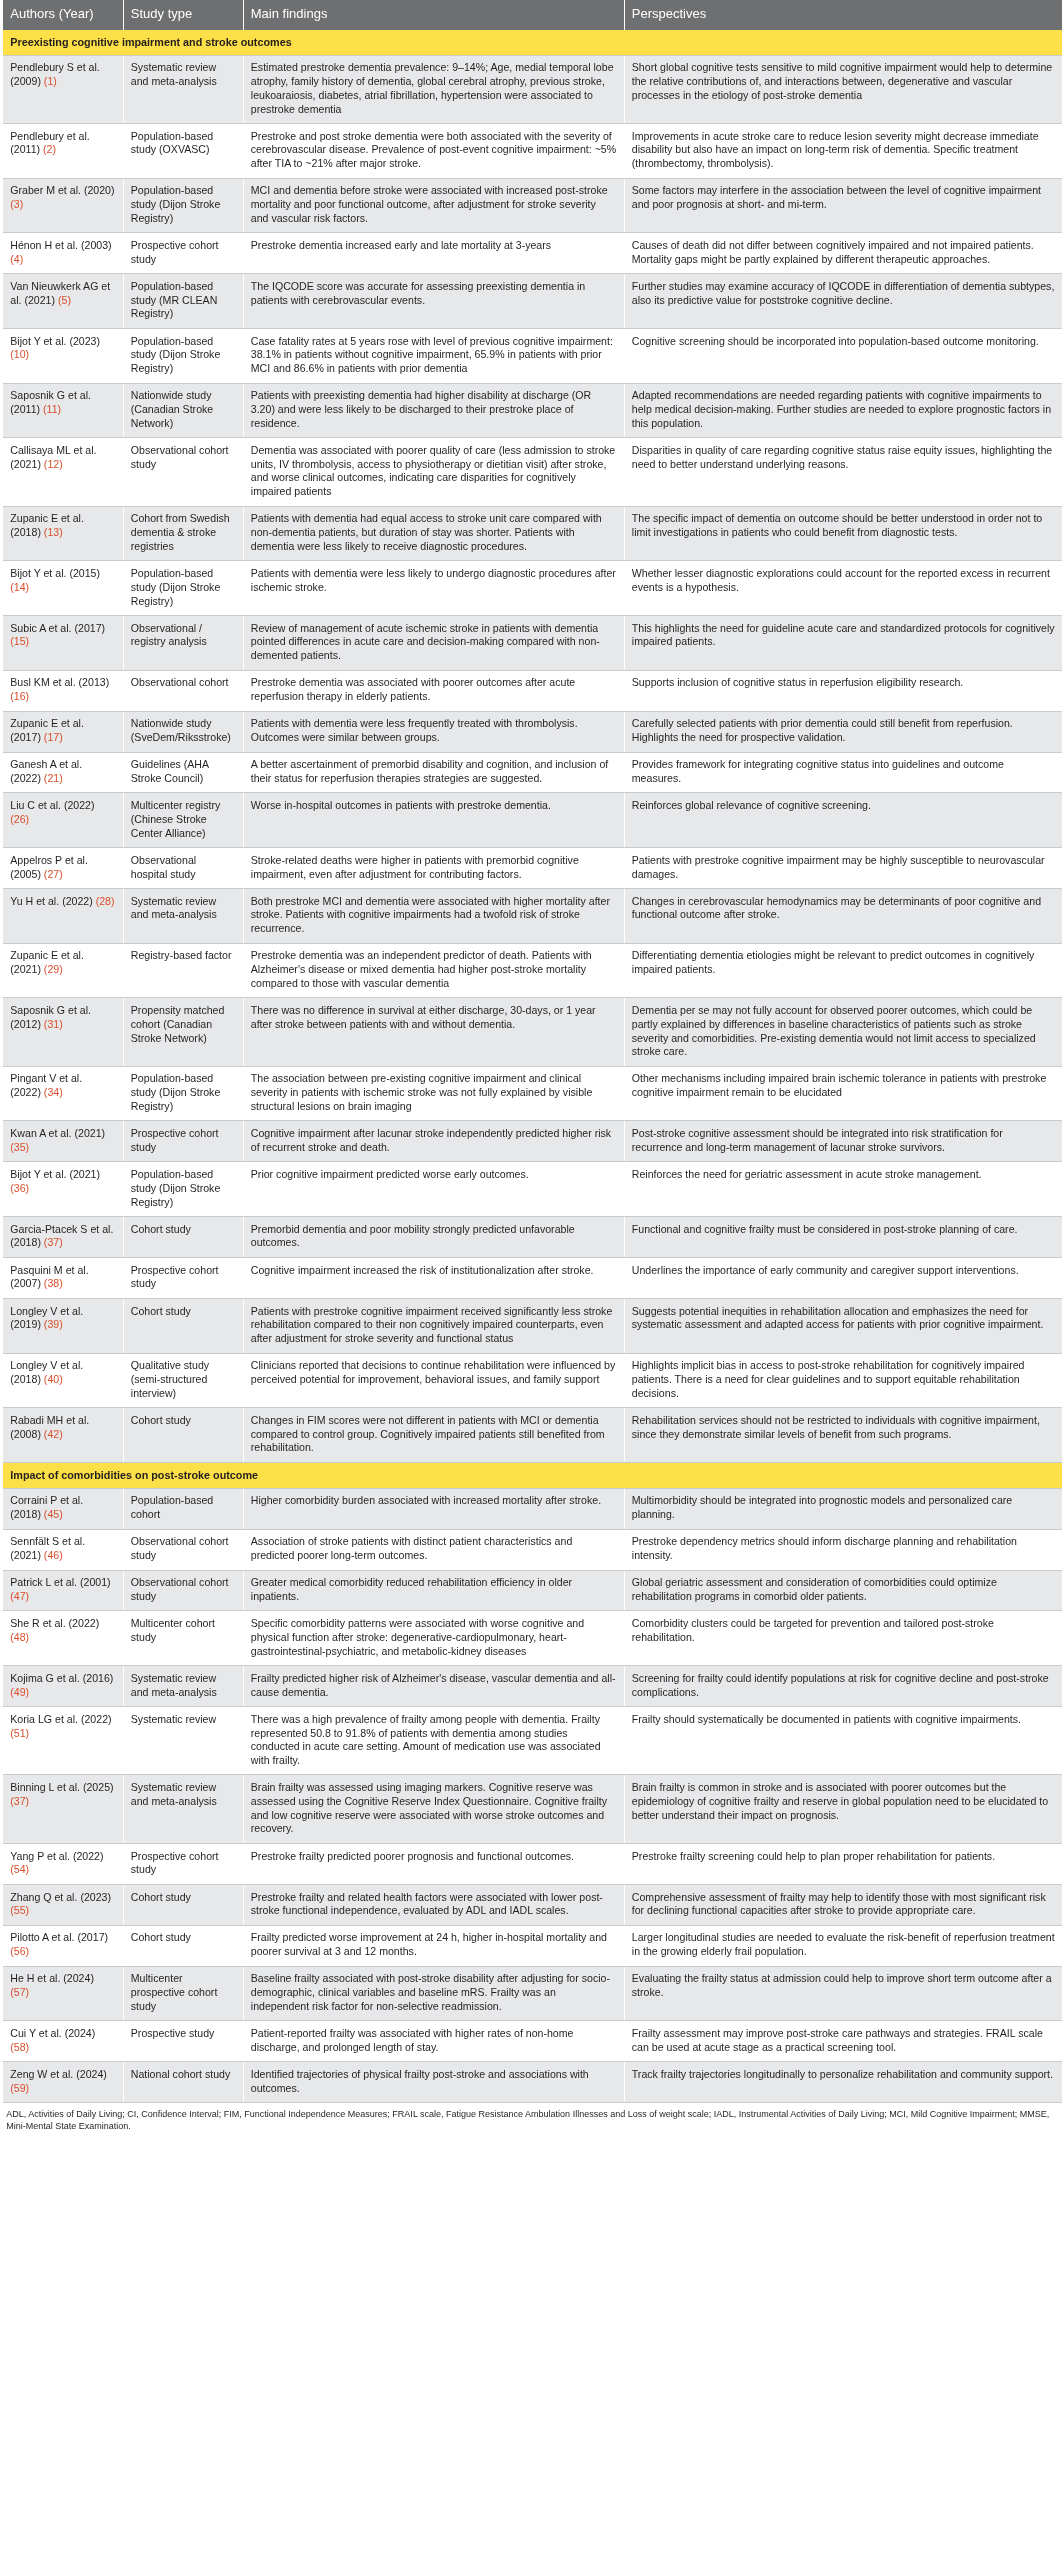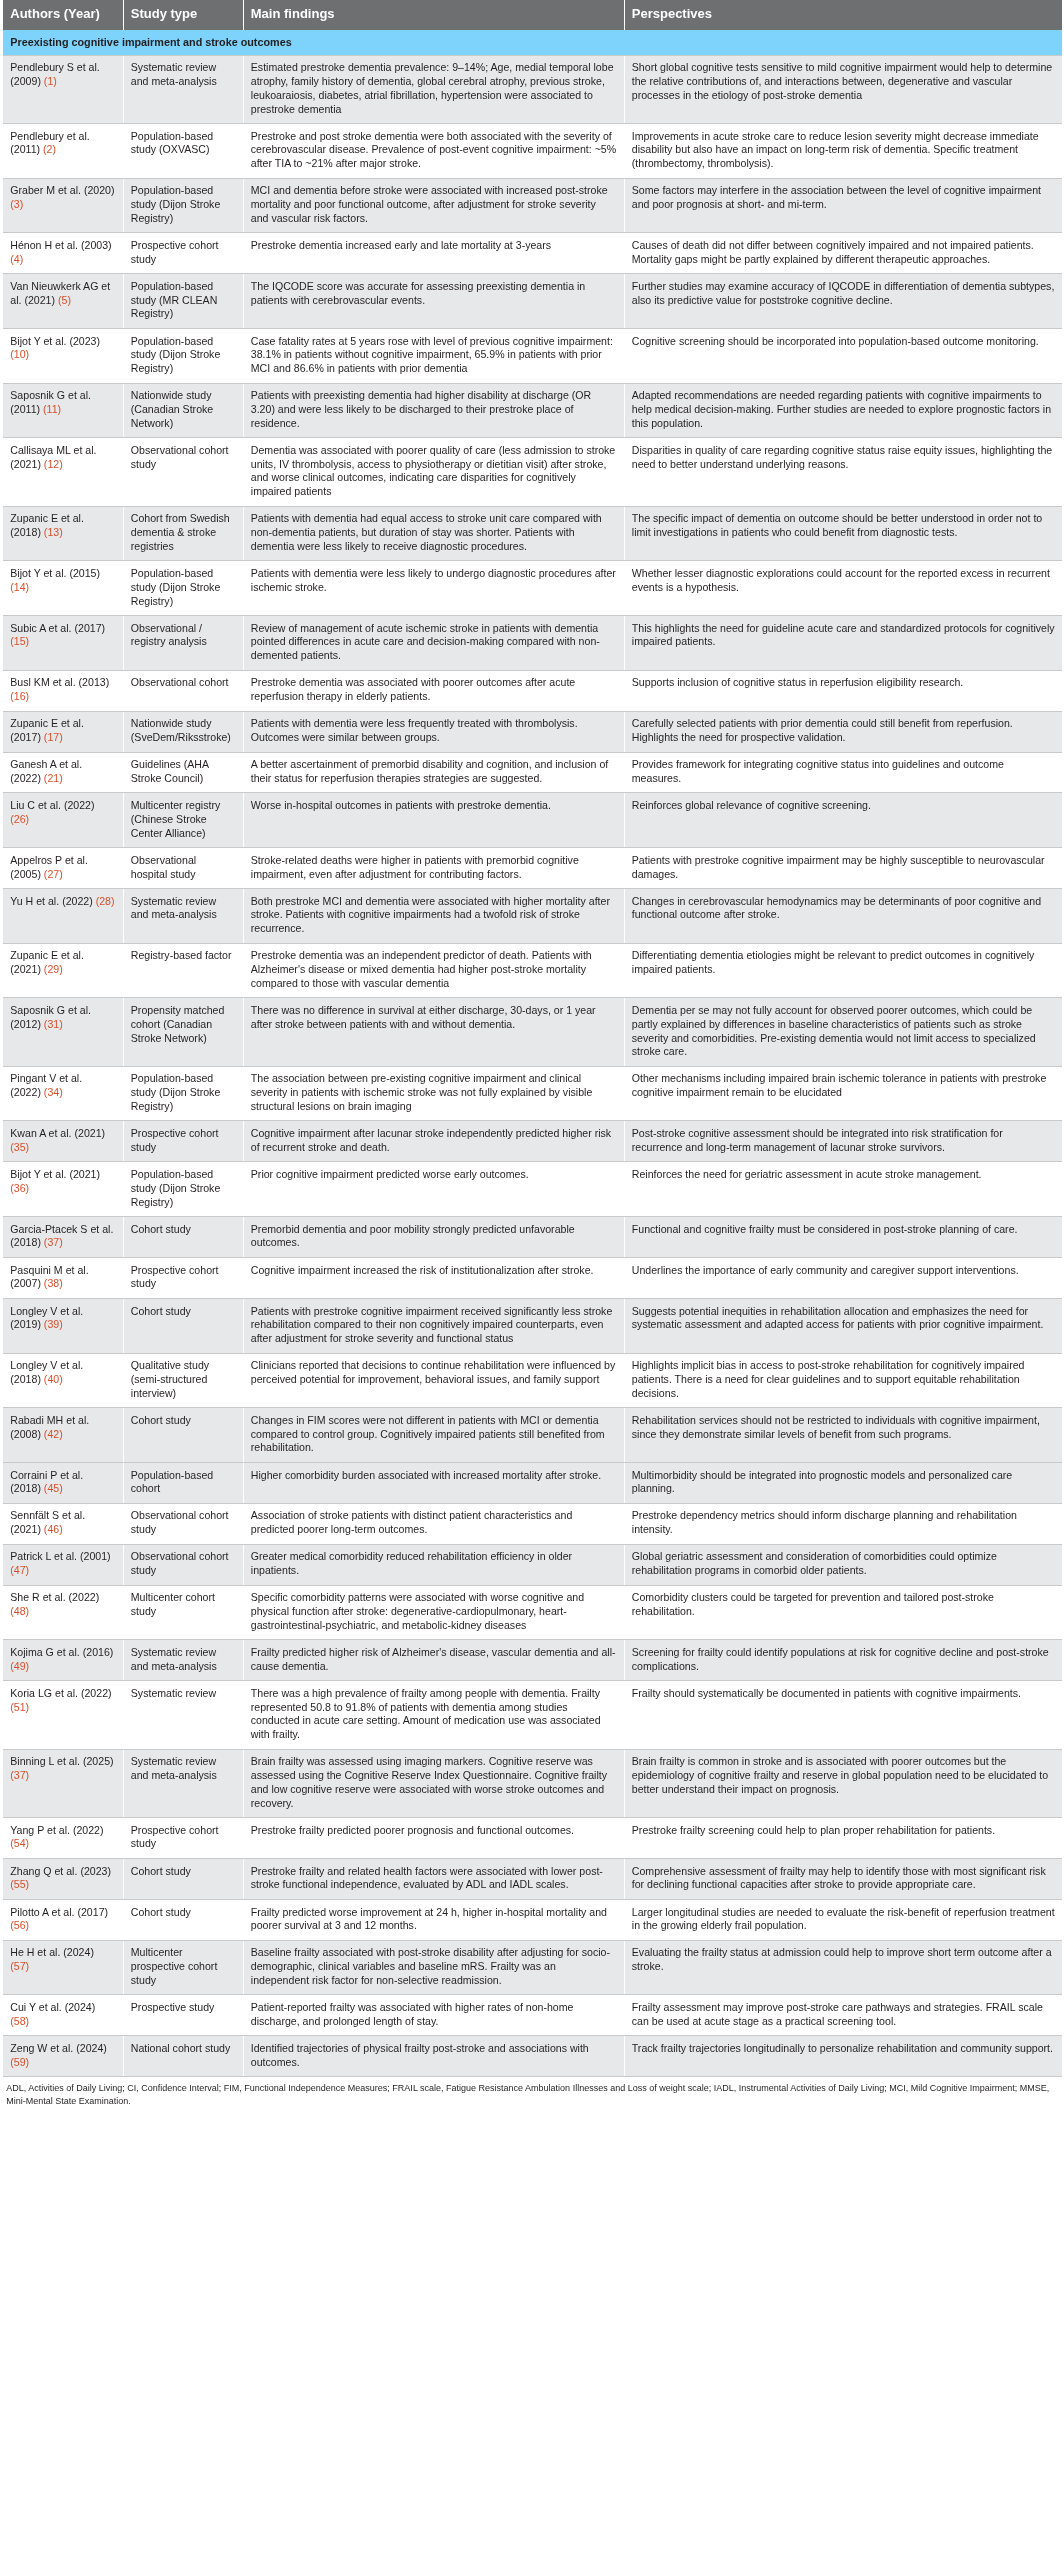--- a/index.html
+++ b/index.html
@@ -5,34 +5,34 @@
   html,body{margin:0;padding:0;background:#ffffff;}
   body{font-family:"Liberation Sans", sans-serif; color:#231f20;}
   .page{width:1065px; box-sizing:border-box; padding:0 3.1px 0 3.1px;}
   table{border-collapse:collapse; width:1059px; table-layout:fixed;}
   col.c1{width:120px;}
   col.c2{width:120px;}
   col.c3{width:381px;}
   col.c4{width:438px;}
   thead th{
     background:#6e6f71; color:#ffffff; text-align:left; vertical-align:top;
-    font-size:13px; font-weight:bold; padding:6.2px 7.2px 7.2px 7.2px; line-height:1.25;
+    font-size:13px; font-weight:normal; padding:6.2px 7.2px 7.2px 7.2px; line-height:1.25;
     border-right:1px solid #ffffff;
   }
   thead th:last-child{border-right:none;}
   td{
     vertical-align:top; font-size:10.6px; line-height:1.30; padding:5.7px 7.2px 6.7px 7.2px;
     border-bottom:0.5px solid #c9cacc;
     border-right:1px solid #ffffff;
   }
   td:last-child{border-right:none;}
   tr.band td{background:#e7e8ea;}
   tr.plain td{background:#ffffff;}
   .sec td{
-    background:#7dd3fc; font-weight:bold; font-size:10.8px; padding:5.2px 7.2px 5.7px 7.2px;
+    background:#fde047; font-weight:bold; font-size:10.8px; padding:5.2px 7.2px 5.7px 7.2px;
     border-bottom:0.5px solid #c9cacc;
   }
   .ref{color:#d94f2b;}
   .auth{line-height:1.30;}
   .footnote{
     font-size:9px; line-height:1.35; color:#231f20; padding:5.2px 3.1px 12.4px 3.1px; width:1059px;
   }
 </style>
 </head>
 <body>
@@ -266,20 +266,23 @@
           <td>Highlights implicit bias in access to post-stroke rehabilitation for cognitively impaired patients. There is a need for clear guidelines and to support equitable rehabilitation decisions.</td>
         </tr>
         <tr class="band">
           <td>
             <div class="auth"><span>Rabadi MH</span> <span>et al. (2008)</span> <span class="ref">(42)</span></div>
           </td>
           <td>Cohort study</td>
           <td>Changes in FIM scores were not different in patients with MCI or dementia compared to control group. Cognitively impaired patients still benefited from rehabilitation.</td>
           <td>Rehabilitation services should not be restricted to individuals with cognitive impairment, since they demonstrate similar levels of benefit from such programs.</td>
         </tr>
+        <tr class="sec">
+          <td colspan="4">Impact of comorbidities on post-stroke outcome</td>
+        </tr>
         <tr class="band">
           <td>
             <div class="auth"><span>Corraini P et al.</span> <span>(2018)</span> <span class="ref">(45)</span></div>
           </td>
           <td>Population-based cohort</td>
           <td>Higher comorbidity burden associated with increased mortality after stroke.</td>
           <td>Multimorbidity should be integrated into prognostic models and personalized care planning.</td>
         </tr>
         <tr class="plain">
           <td>

